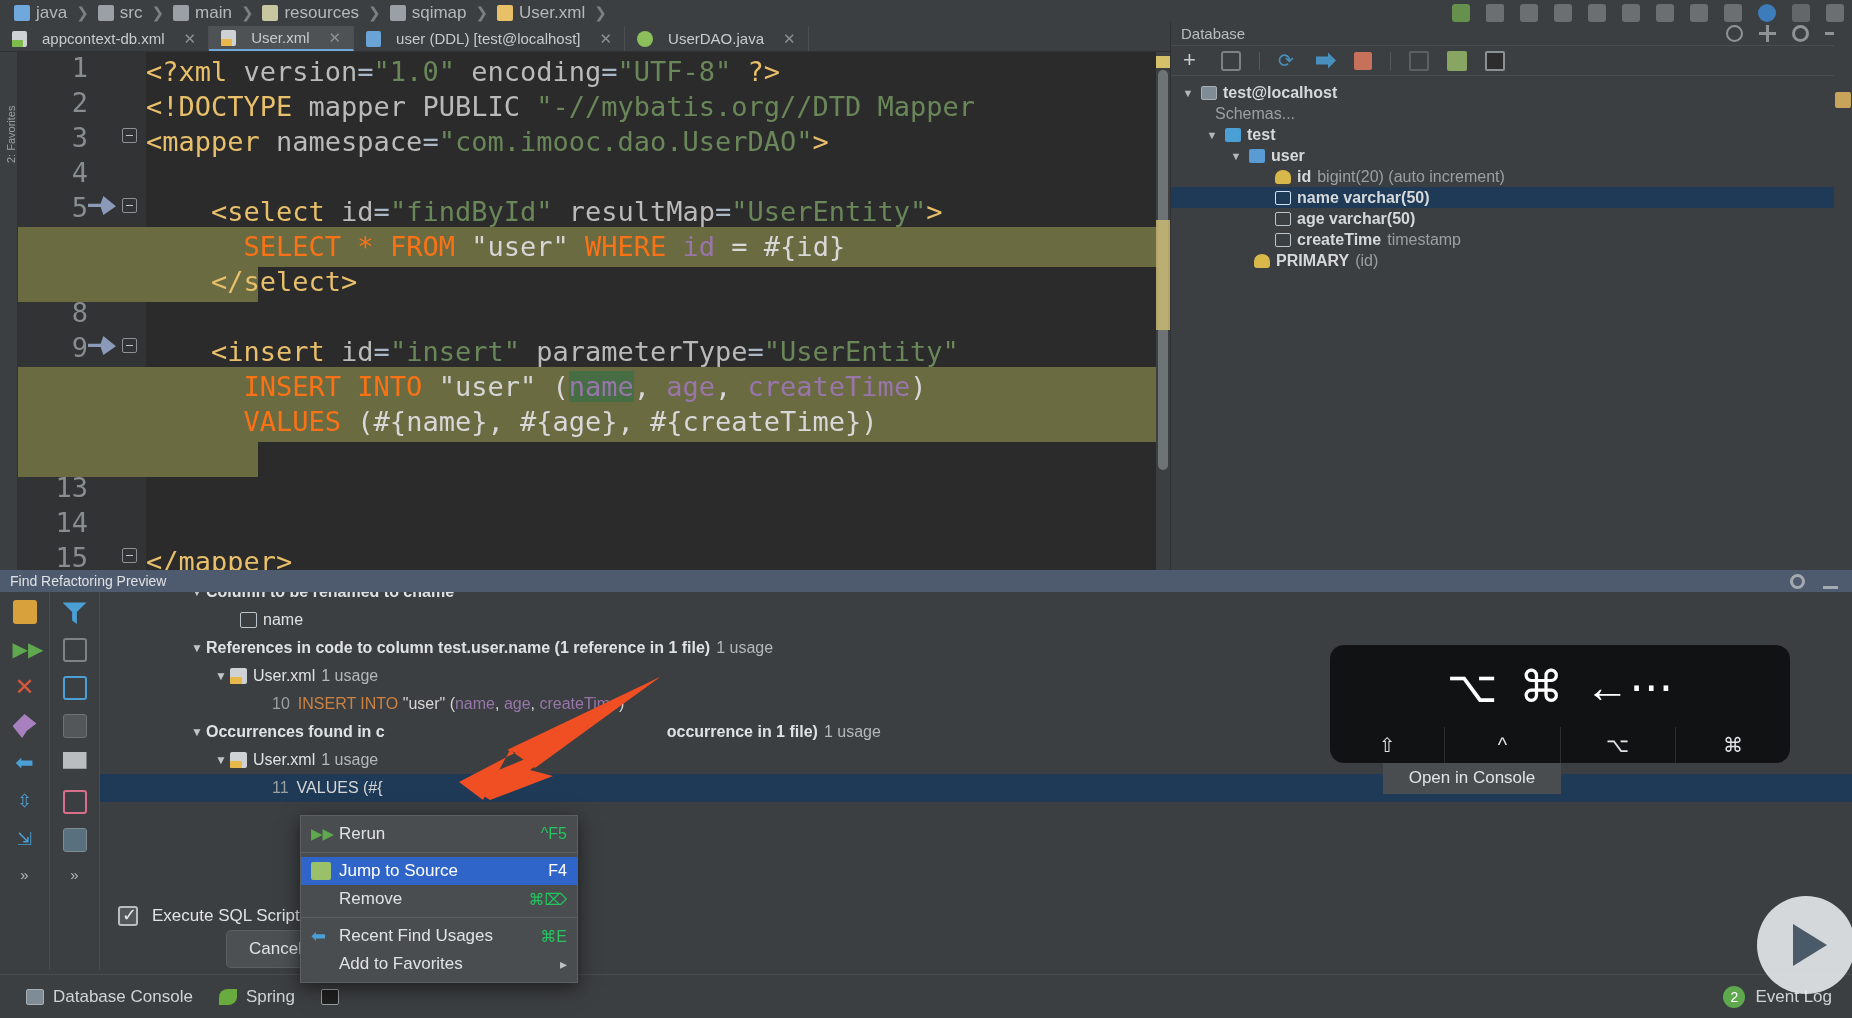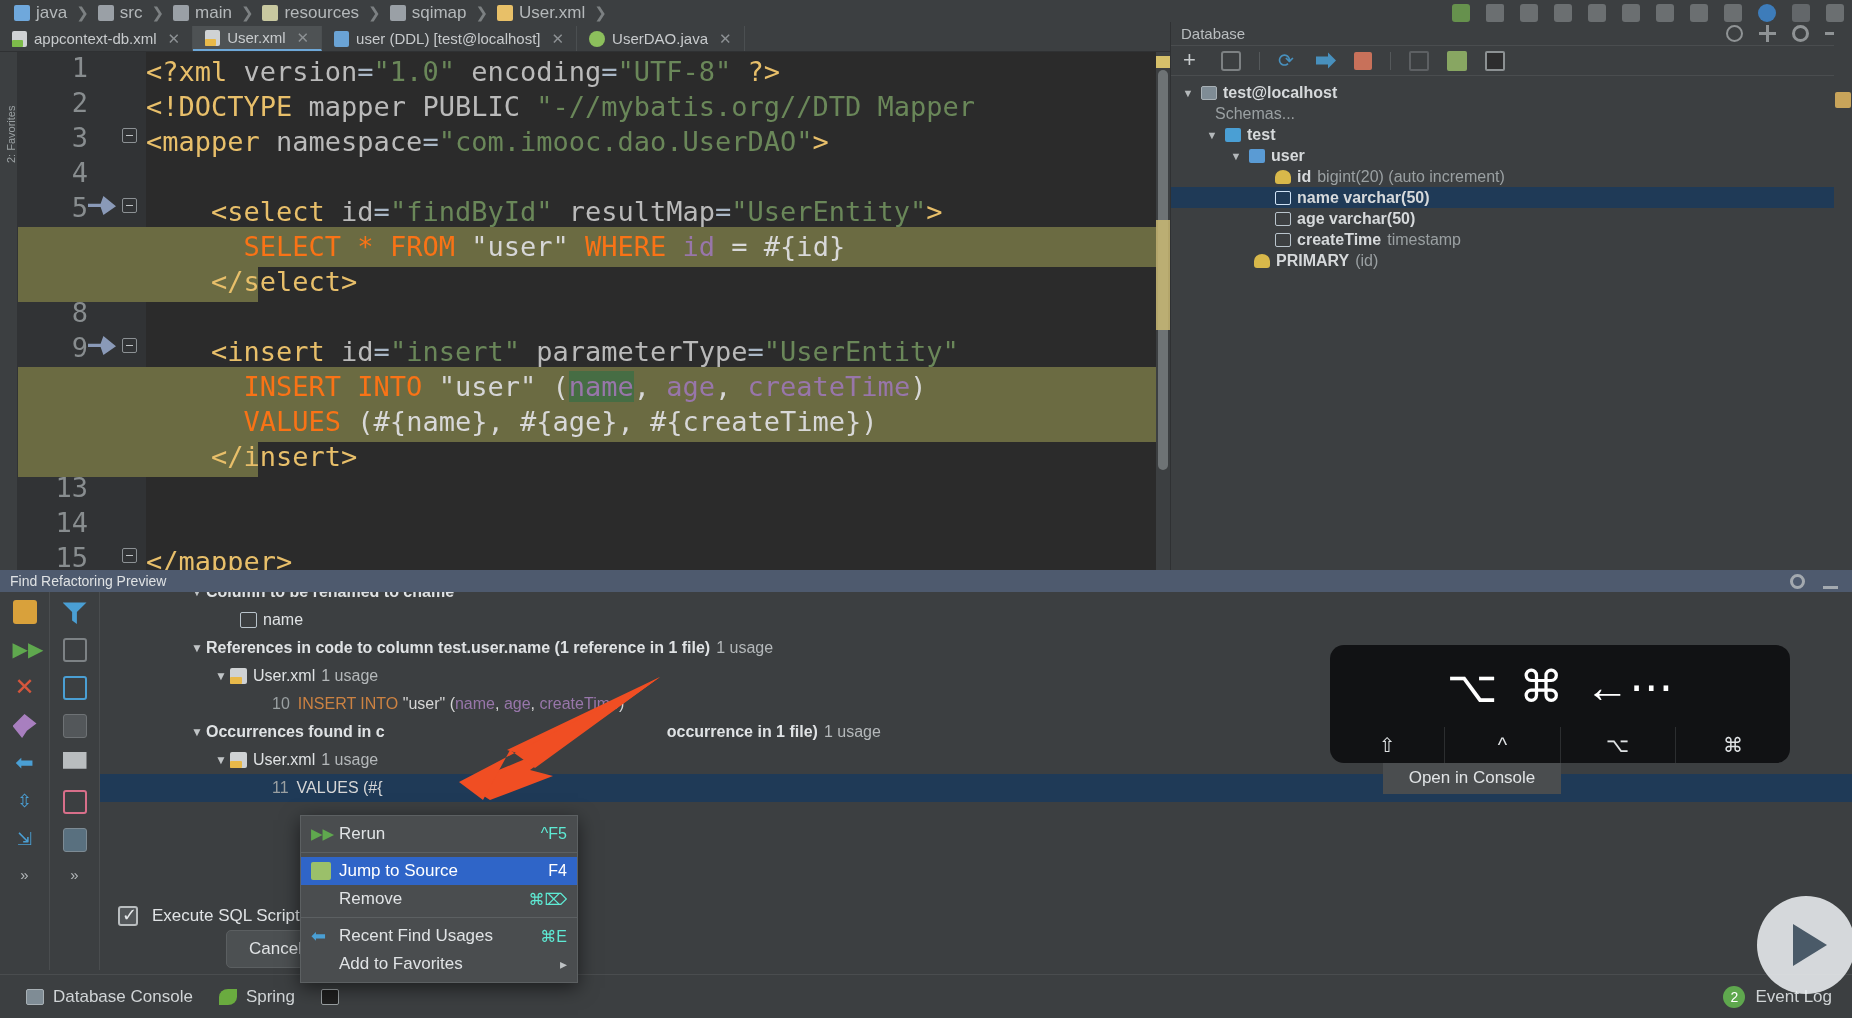--- a/index.html
+++ b/index.html
@@ -36,21 +36,21 @@
   .tri.box { background: #7d8285; }
   .tri.sq { background: #8a8f91; border-radius:2px;}
 
   
   .tabbar {
     position: absolute; left: 0; top: 26px; width: 1170px; height: 26px;
     background: #3c3f41; display: flex; align-items: stretch;
     border-bottom: 1px solid #2f3133;
   }
   .tab {
-    display: flex; align-items: center; gap: 7px;
+    display: flex; align-items: center; gap: 15px;
     padding: 0 12px; font-size: 15px; color: #c8cbcd;
     border-right: 1px solid #4b4f51; white-space: nowrap;
   }
   .tab.active { background: #4e5254; border-bottom: 2px solid #6ea8d8; }
   .tab .ficon { width: 15px; height: 16px; border-radius: 2px; background: #cfd2d4; position: relative;}
   .tab .ficon.xml::after {
     content: ""; position: absolute; left: 0; bottom: 0; width: 11px; height: 7px;
     background: #e8b94a; border-radius: 1px;
   }
   .tab .ficon.xmlg::after {
@@ -282,21 +282,21 @@
     position: absolute; left: 300px; top: 815px; width: 278px;
     background: #4a4d4f; border: 1px solid #5c6062;
     box-shadow: 0 5px 18px rgba(0,0,0,.55); padding: 4px 0; z-index: 40;
   }
   .mi { height: 28px; display:flex; align-items:center; padding: 0 10px; color:#e0e3e5; font-size:17px;}
   .mi.hl { background:#2f65c8; color:#fff; }
   .mi .mic { width:20px; height:18px; margin-right:8px; flex:none;}
   .mic.rerun { color:#5fa84e; font-size:15px; line-height:18px;}
   .mic.jump { background:#9bc06a; border-radius:2px;}
   .mic.recent { color:#4a9fd4; font-size:18px; line-height:18px;}
-  .mi .sc { margin-left:auto; color:#5eead4; font-size:16px;}
+  .mi .sc { margin-left:auto; color:#22c55e; font-size:16px;}
   .mi.hl .sc { color:#fff; }
   .msep { height:1px; background:#5c6062; margin: 4px 0;}
   .mi .arrowsub { margin-left:auto; color:#bfc3c5; font-size:14px;}
 
   
   .keycast {
     position: absolute; left: 1330px; top: 645px; width: 460px; height: 118px;
     background: #111214; border-radius: 14px; z-index: 50; overflow: hidden;
   }
   .kcmain { height: 82px; display:flex; align-items:center; justify-content:center; gap: 22px;
@@ -453,21 +453,20 @@
 
       <div class="cline" style="top:0px"><span class="tagn">&lt;?xml</span> <span class="attr">version</span><span class="punct">=</span><span class="aval">"1.0"</span> <span class="attr">encoding</span><span class="punct">=</span><span class="aval">"UTF-8"</span> <span class="tagn">?&gt;</span></div>
       <div class="cline" style="top:35px"><span class="doctype">&lt;!DOCTYPE</span> <span class="attr">mapper</span> <span class="attr">PUBLIC</span> <span class="aval">"-//mybatis.org//DTD Mapper</span></div>
       <div class="cline" style="top:70px"><span class="tagn">&lt;mapper</span> <span class="attr">namespace</span><span class="punct">=</span><span class="aval">"com.imooc.dao.UserDAO"</span><span class="tagn">&gt;</span></div>
       <div class="cline" style="top:140px">    <span class="tagn">&lt;select</span> <span class="attr">id</span><span class="punct">=</span><span class="aval">"findById"</span> <span class="attr">resultMap</span><span class="punct">=</span><span class="aval">"UserEntity"</span><span class="tagn">&gt;</span></div>
       <div class="cline" style="top:175px">      <span class="kwo">SELECT</span> <span class="kwo">*</span> <span class="kwo">FROM</span> <span class="str">"user"</span> <span class="kwo">WHERE</span> <span class="ident">id</span> <span class="plain">=</span> <span class="plain">#{id}</span></div>
       <div class="cline" style="top:210px">    <span class="tagn">&lt;/select&gt;</span></div>
       <div class="cline" style="top:280px">    <span class="tagn">&lt;insert</span> <span class="attr">id</span><span class="punct">=</span><span class="aval">"insert"</span> <span class="attr">parameterType</span><span class="punct">=</span><span class="aval">"UserEntity"</span></div>
       <div class="cline" style="top:315px">      <span class="kwo">INSERT INTO</span> <span class="str">"user"</span> <span class="plain">(</span><span class="nameHL">name</span><span class="plain">,</span> <span class="ident">age</span><span class="plain">,</span> <span class="ident">createTime</span><span class="plain">)</span></div>
       <div class="cline" style="top:350px">      <span class="kwo">VALUES</span> <span class="plain">(#{name}, #{age}, #{createTime})</span></div>
-      <div class="cline" style="top:385px">    <span class="tagn">&lt;/insert&gt;</span></div>
       <div class="cline" style="top:490px"><span class="tagn">&lt;/mapper&gt;</span></div>
     </div>
 
     <div class="scrollcol">
       <div class="markYellow" style="top:4px"></div>
       <div class="scrollthumb" style="top:18px; height:400px;"></div>
       <div class="markStripe" style="top:168px; height:110px;"></div>
     </div>
   </div>
 

